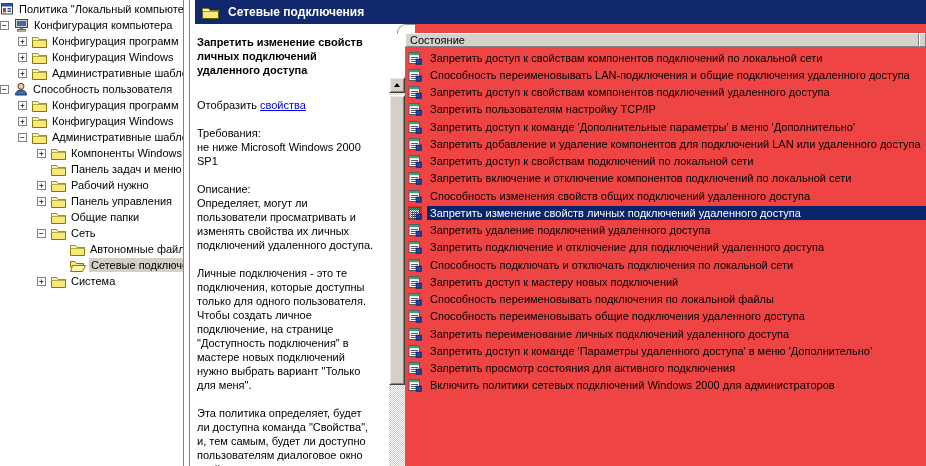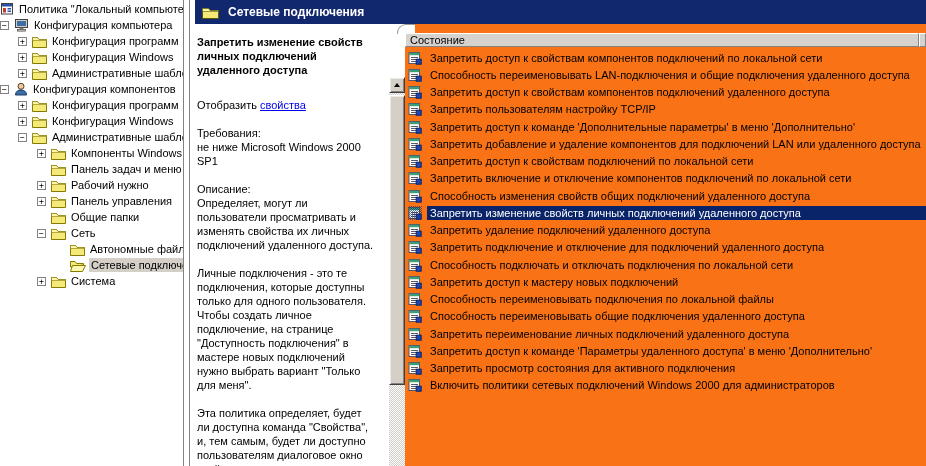--- a/index.html
+++ b/index.html
@@ -42,21 +42,21 @@
       linear-gradient(45deg,#cdc9c3 25%,transparent 25%,transparent 75%,#cdc9c3 75%);
     background-size:2px 2px;background-position:0 0,1px 1px;}
   .raised{background:#d4d0c8;border-top:1px solid #fff;border-left:1px solid #fff;
     border-right:1px solid #404040;border-bottom:1px solid #404040;
     box-shadow:inset 1px 1px 0 #ece9e2,inset -1px -1px 0 #848284;box-sizing:border-box;}
   #sb-up{left:0;top:0;width:16px;height:16px;display:flex;align-items:center;justify-content:center;}
   #sb-up .tri{width:0;height:0;border-left:3px solid transparent;border-right:3px solid transparent;border-bottom:4px solid #000;}
   #sb-thumb{left:0;top:18px;width:16px;height:290px;}
 
   
-  #list-panel{left:405px;top:24px;width:521px;height:442px;background:#f97316;}
+  #list-panel{left:405px;top:24px;width:521px;height:442px;background:#ef4444;}
   #tab-curve{left:-8px;top:0px;width:18px;height:10px;background:#fff;
     border-top-left-radius:9px;border-top:1px solid #9a978f;border-left:1px solid #9a978f;box-sizing:border-box;}
   #list-header{left:0;top:9px;width:521px;height:14px;display:flex;}
   .hcell{box-sizing:border-box;background:#d6d3ce;border-top:1px solid #fff;border-left:1px solid #fff;
     border-right:1px solid #848284;border-bottom:1px solid #848284;
     font-size:11px;line-height:11px;padding:1px 0 0 4px;overflow:hidden;white-space:nowrap;}
   #hcell-main{width:514px;}
   #hcell-rest{flex:1;}
   #list-rows{left:0;top:25px;width:521px;bottom:0;overflow:hidden;position:absolute;}
   .lrow{display:flex;align-items:center;height:17.25px;white-space:nowrap;cursor:default;}
@@ -126,21 +126,21 @@
       <span class="tlabel">Административные шаблоны</span>
     </div>
     <div class="trow" style="padding-left: 0px;">
       <span class="box">−</span>
       <span class="ticon">
         <svg width="14" height="14" viewBox="0 0 14 14">
           <circle cx="7" cy="4.3" r="3" fill="#f0c8a0" stroke="#5a3a1a"></circle>
           <path d="M1.5 13 C1.5 9.5 4 8 7 8 C10 8 12.5 9.5 12.5 13 Z" fill="#3a6ea5" stroke="#1a3a6a"></path>
         </svg>
       </span>
-      <span class="tlabel">Конфигурация компонентов</span>
+      <span class="tlabel">Способность пользователя</span>
     </div>
     <div class="trow" style="padding-left: 18px;">
       <span class="box">+</span>
       <span class="ticon">
         <svg width="15" height="13" viewBox="0 0 15 13">
           <path d="M0.5 2.5 L5.5 2.5 L7 4.5 L14.5 4.5 L14.5 12.5 L0.5 12.5 Z" fill="#f5e97a" stroke="#847b00"></path>
           <path d="M0.5 2.5 L5.5 2.5 L7 4.5 L14.5 4.5 L14.5 5.5 L0.5 5.5 Z" fill="#fdf6b0" stroke="#847b00" stroke-width="0.6"></path>
         </svg>
       </span>
       <span class="tlabel">Конфигурация программ</span>

